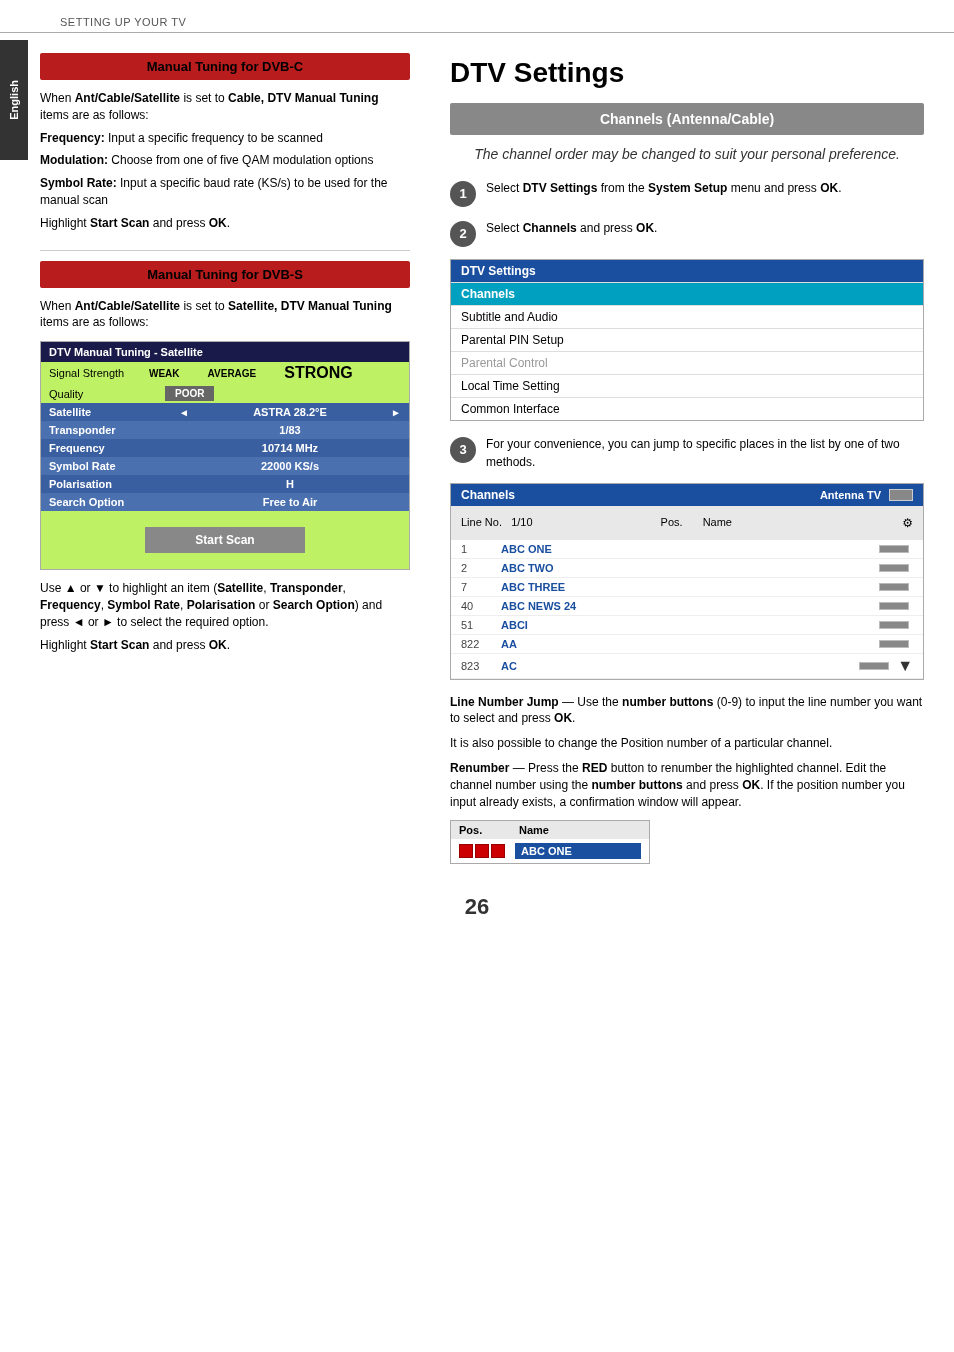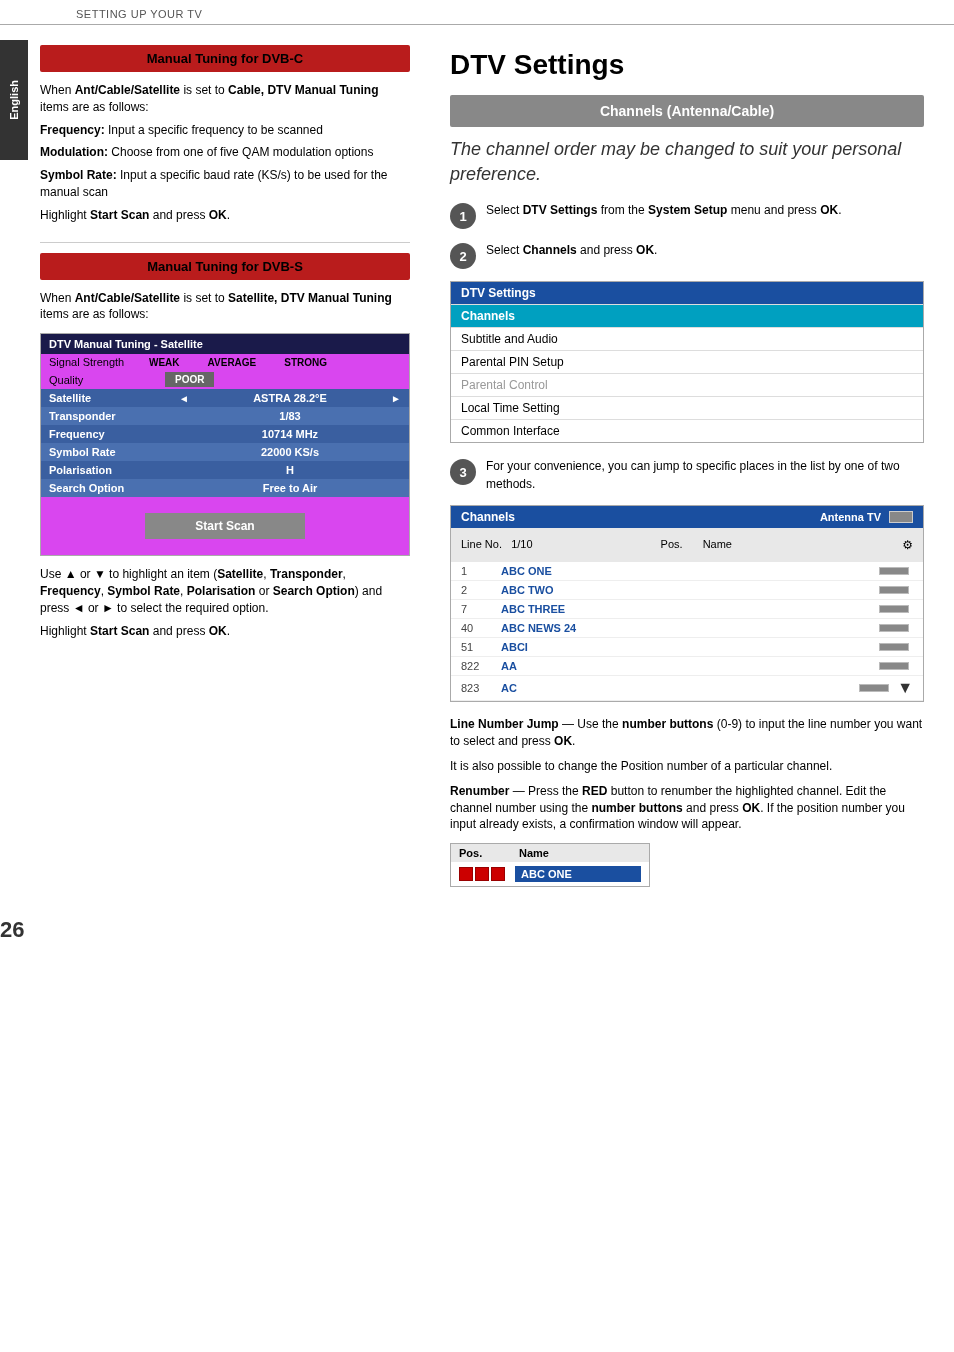--- a/index.html
+++ b/index.html
@@ -8,24 +8,25 @@
       font-size: 12px;
       background: #fff;
       width: 954px;
       min-height: 1352px;
       position: relative;
       color: #000;
     }
 
     .page-header {
       border-bottom: 1px solid #aaa;
-      padding: 8px 60px 4px 76px;
+      padding: 8px 60px 4px 60px;
       font-size: 11px;
       color: #555;
       letter-spacing: 0.5px;
+      margin-top: 8px;
     }
 
     .sidebar-tab {
       position: absolute;
       left: 0;
       top: 40px;
       width: 28px;
       height: 120px;
       background: #333;
       display: flex;
@@ -72,21 +73,21 @@
 
     p {
       margin-bottom: 6px;
       line-height: 1.4;
       font-size: 12px;
     }
 
     
     .tuning-table-container {
       border: 1px solid #aaa;
-      background: #d946ef;
+      background: #bef264;
       margin: 10px 0;
       padding: 0;
     }
 
     .tuning-table-header {
       background: #1a1a4a;
       color: #fff;
       font-weight: bold;
       font-size: 11px;
       padding: 4px 8px;
@@ -161,22 +162,22 @@
       text-align: center;
       font-weight: bold;
       font-size: 14px;
       padding: 8px 10px;
       margin-bottom: 10px;
       border-radius: 2px;
     }
 
     .italic-note {
       font-style: italic;
-      font-size: 18px;
-      text-align: left;
+      font-size: 14px;
+      text-align: center;
       margin-bottom: 14px;
       color: #333;
     }
 
     .step-row {
       display: flex;
       align-items: flex-start;
       margin-bottom: 12px;
       gap: 10px;
     }
@@ -309,21 +310,21 @@
       background: #1a4fa0;
       color: #fff;
       font-size: 11px;
       font-weight: bold;
       padding: 2px 6px;
       flex: 1;
     }
 
     
     .page-number {
-      text-align: left;
+      text-align: center;
       font-size: 22px;
       font-weight: bold;
       padding: 20px 0 10px 0;
       color: #333;
     }
 
     
     .section-divider {
       border: none;
       border-top: 1px solid #ccc;
@@ -366,21 +367,21 @@
         When <strong>Ant/Cable/Satellite</strong> is set to <strong>Satellite, DTV Manual Tuning</strong> items are as follows:
       </p>
 
       <div class="tuning-table-container">
         <div class="tuning-table-header">DTV Manual Tuning - Satellite</div>
 
         <div class="signal-row">
           <span class="signal-label">Signal Strength</span>
           <span style="font-size:10px; font-weight:bold; margin-right:18px;">WEAK</span>
           <span style="font-size:10px; font-weight:bold; margin-right:18px;">AVERAGE</span>
-          <span style="font-size:10px; font-weight:bold;">STRONG</span>
+          <span style="font-size:16px; font-weight:bold;">STRONG</span>
         </div>
 
         <div class="quality-row">
           <span class="signal-label">Quality</span>
           <span class="poor-badge">POOR</span>
         </div>
 
         <div class="tuning-row" style="background:#3a5fa0;color:#fff;">
           <span class="row-label">Satellite</span>
           <span class="arrow-symbol">◄</span>

